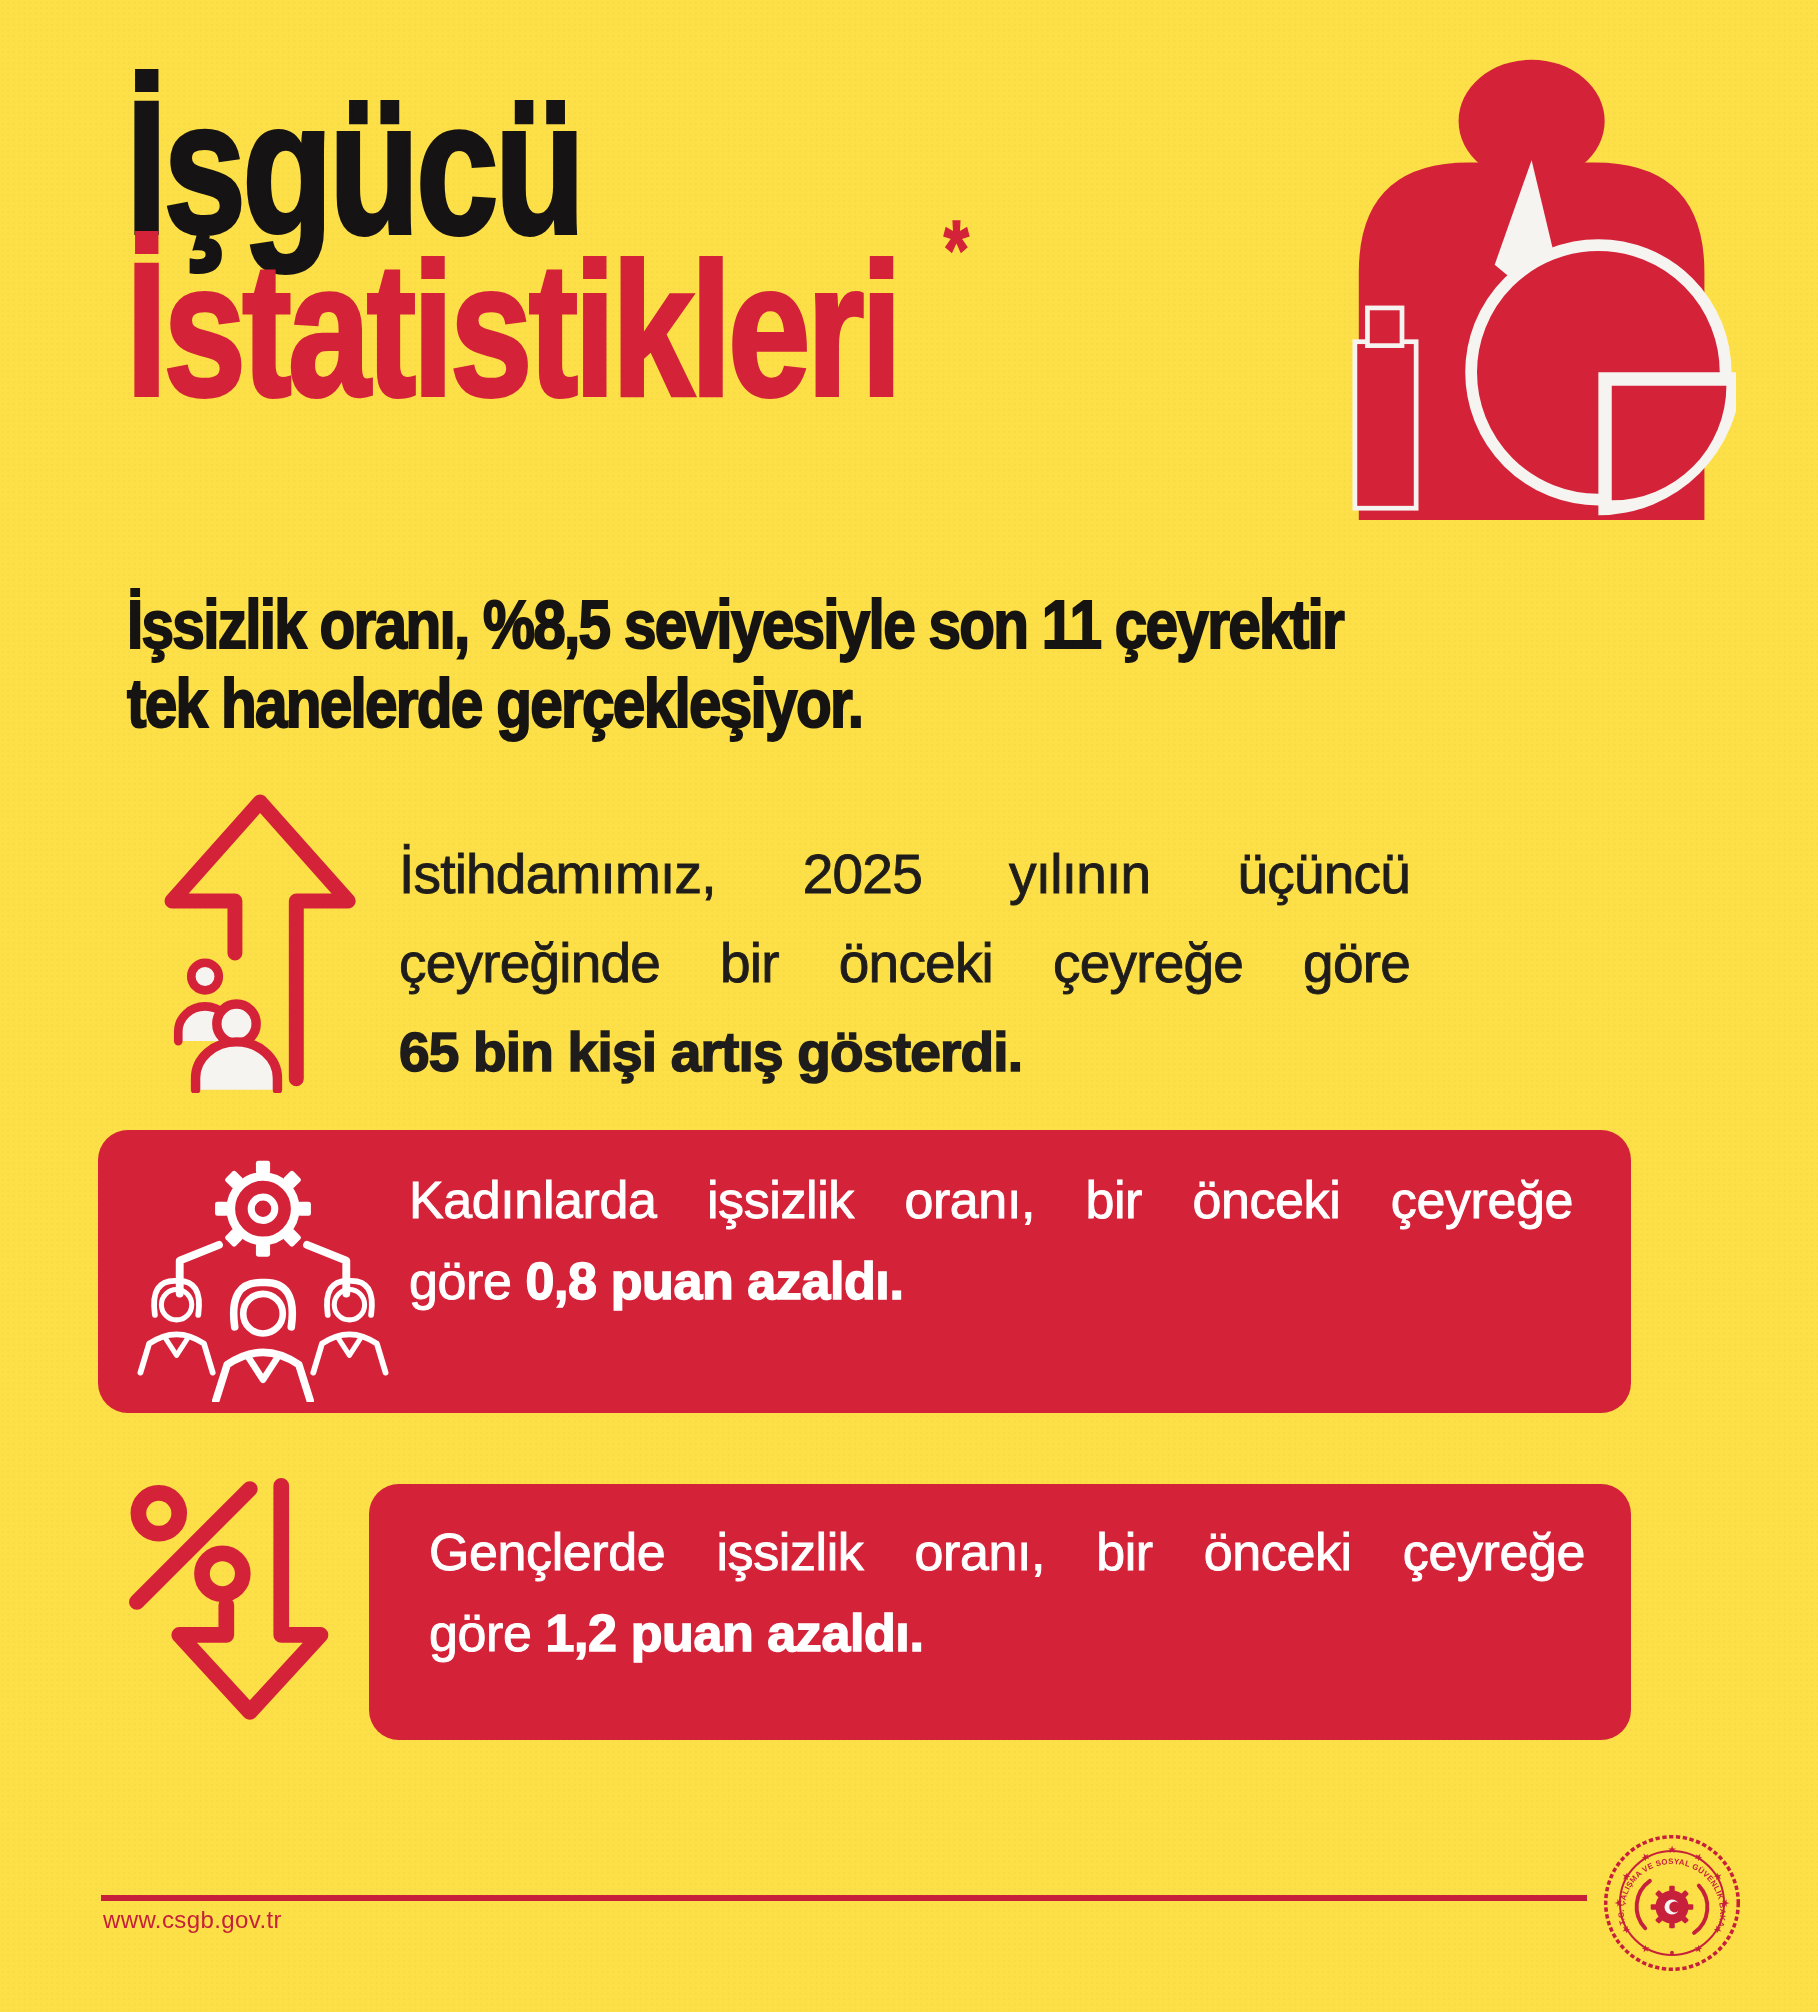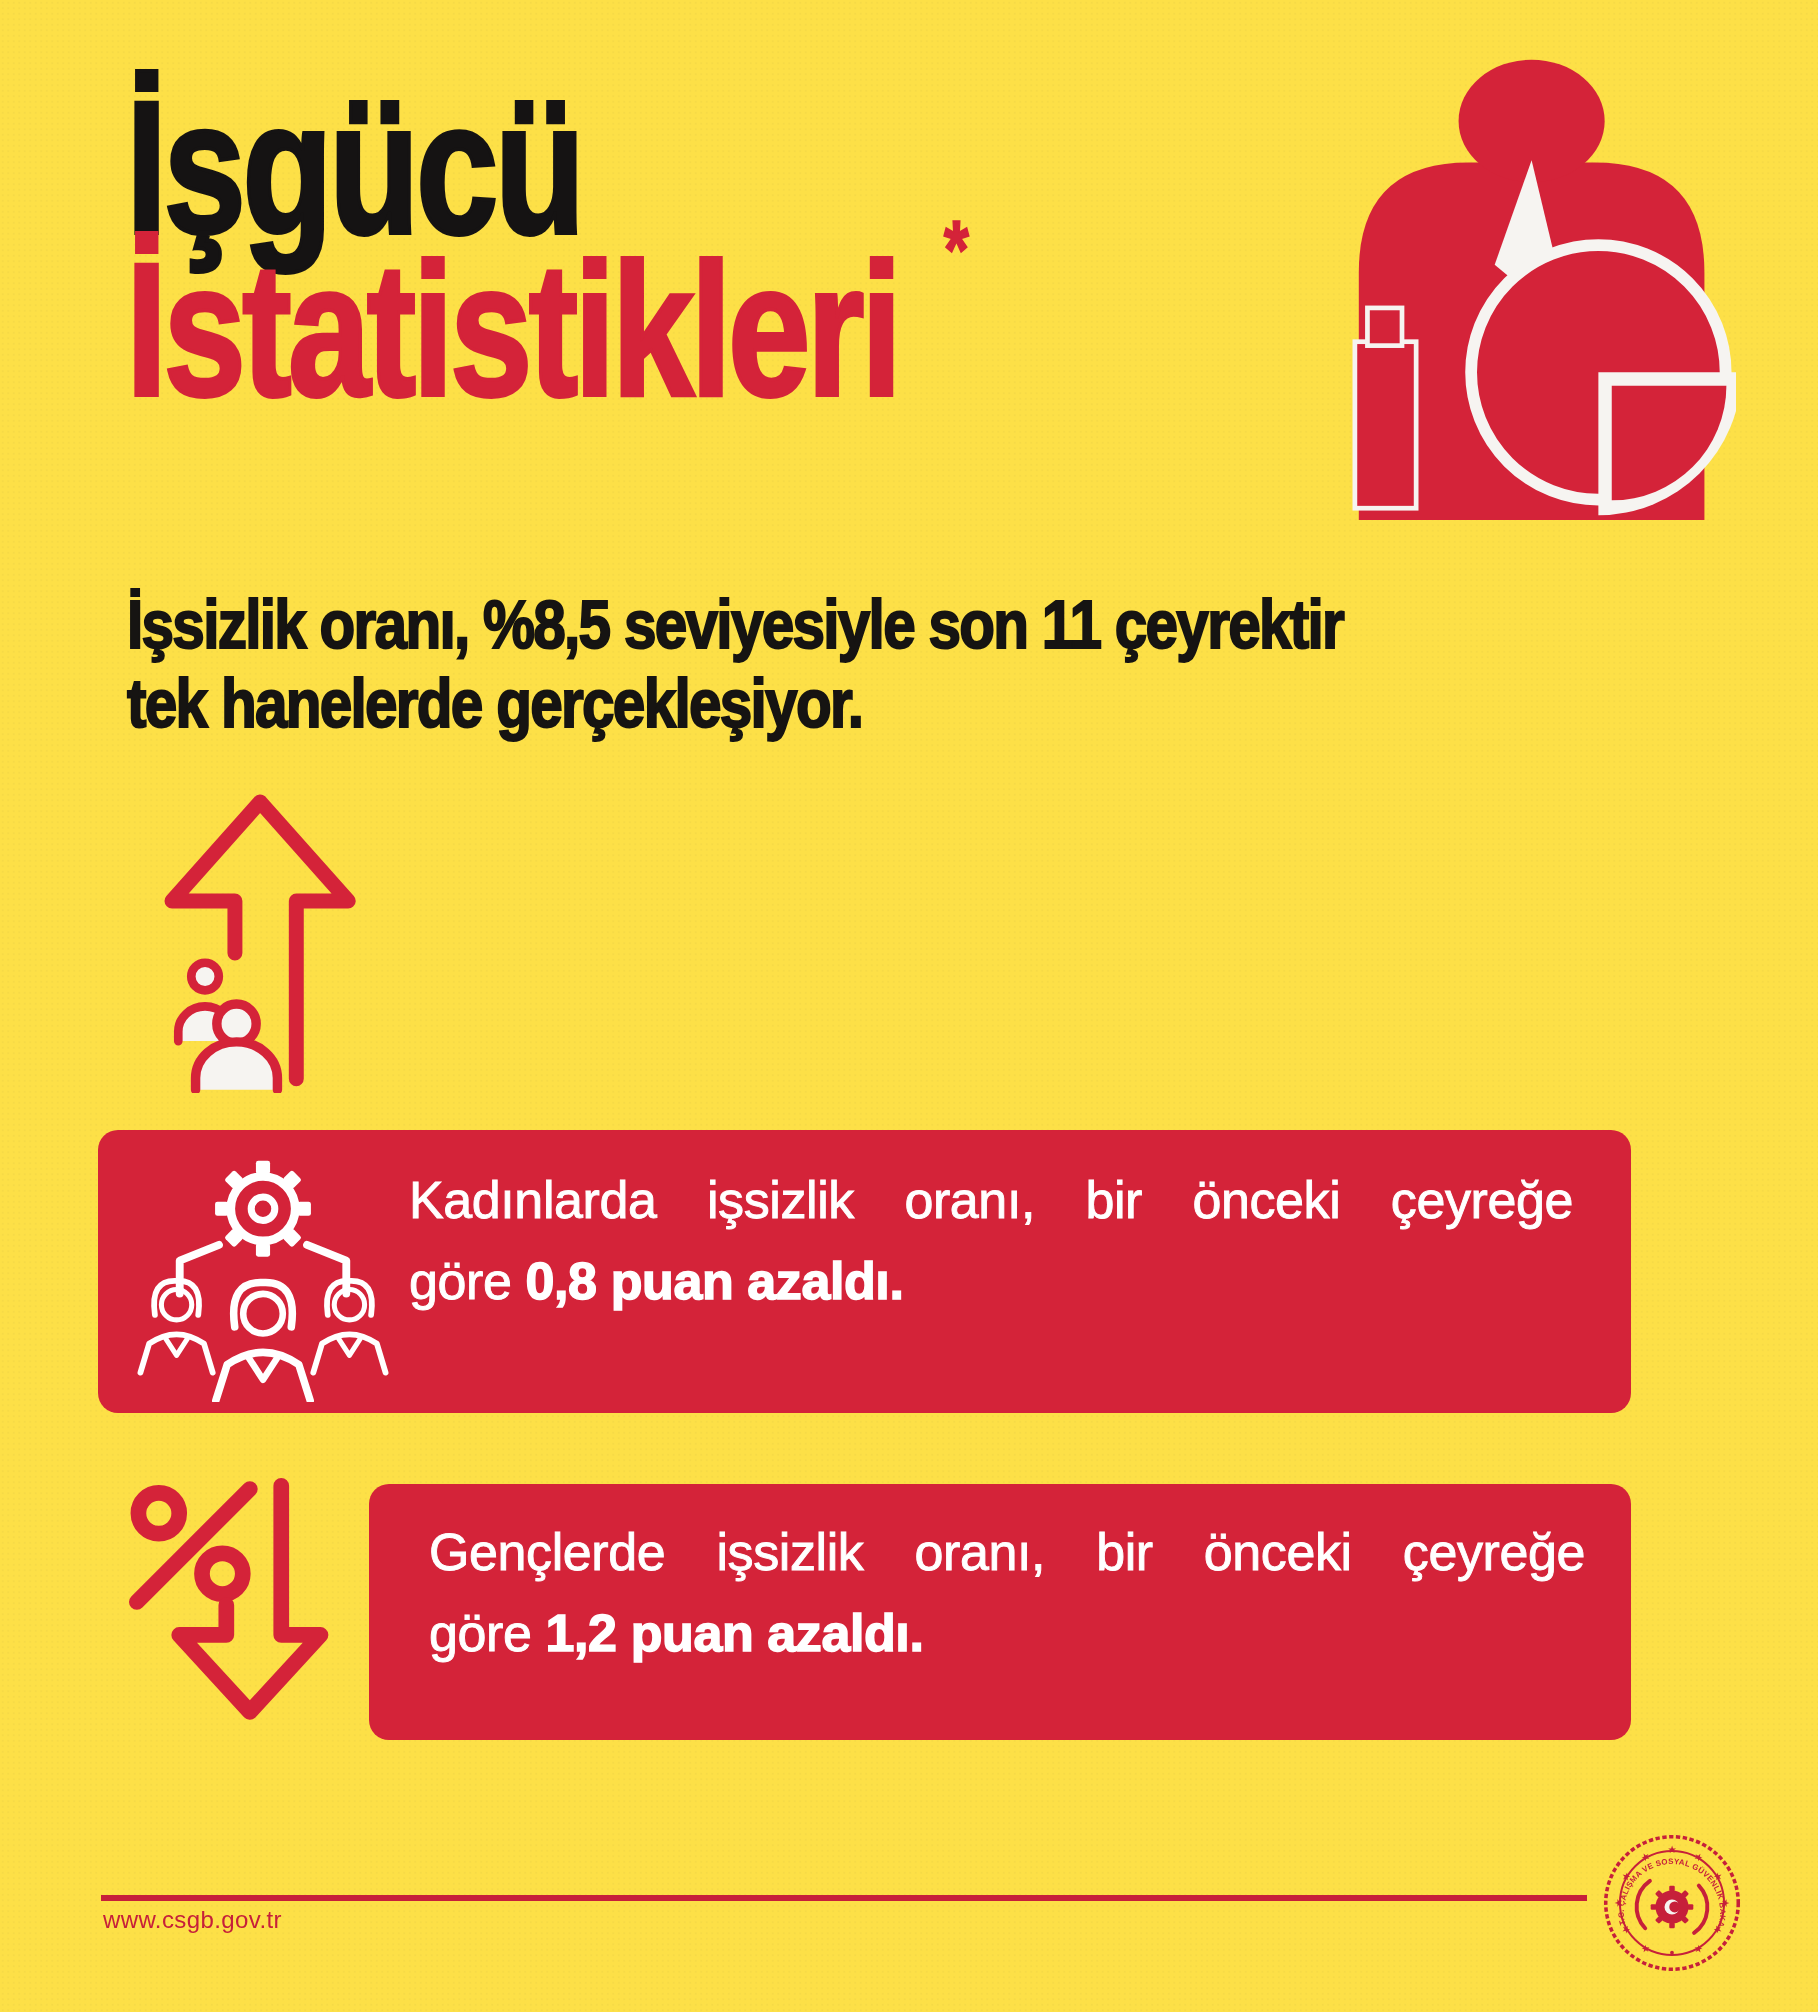--- a/index.html
+++ b/index.html
@@ -34,21 +34,21 @@
   }
   
   .emp-text{
     position:absolute;left:399px;top:830px;width:1011px;
     font-size:55px;line-height:89px;color:#1f1d1b;letter-spacing:-0.8px;
     -webkit-text-stroke:0.9px #1f1d1b;
   }
   .emp-text .b{font-weight:700;-webkit-text-stroke:1.6px #1f1d1b;}
   .jl{text-align:justify;text-align-last:justify;}
   
-  .card{position:absolute;background:#d42339;border-radius:20px;}
+  .card{position:absolute;background:#d42339;border-radius:30px;}
   .card1{left:98px;top:1130px;width:1533px;height:283px;}
   .card2{left:369px;top:1484px;width:1262px;height:256px;}
   .card-text{
     position:absolute;color:#ffffff;
     font-size:52px;line-height:81px;letter-spacing:-0.4px;
     -webkit-text-stroke:0.9px #ffffff;
   }
   .card1 .card-text{left:311px;top:30px;width:1164px;}
   .card2 .card-text{left:60px;top:28px;width:1156px;}
   .card-text .b{font-weight:700;-webkit-text-stroke:1.5px #ffffff;}
@@ -95,20 +95,25 @@
   <svg class="icon-arrow-up" width="193" height="299" viewBox="0 0 245 380" aria-hidden="true">
     <g stroke="#d42339" fill="none" stroke-linecap="round" stroke-linejoin="round">
       <path d="M90,202 V136 H10 L122,10 L234,136 H168 V362" stroke-width="19"></path>
       <circle cx="52" cy="232" r="17.5" fill="#f6f4f1" stroke-width="11"></circle>
       <path d="M18,314 v-12 a34,32 0 0 1 68,0 v12" fill="#f6f4f1" stroke-width="11"></path>
       <circle cx="92" cy="292" r="25" fill="#f6f4f1" stroke-width="12"></circle>
       <path d="M40,376 v-15 a52,46 0 0 1 104,0 v15" fill="#f6f4f1" stroke-width="12"></path>
     </g>
   </svg>
 
+  <div class="emp-text">
+    <div class="jl">İstihdamımız, 2025 yılının üçüncü</div>
+    <div class="jl">çeyreğinde bir önceki çeyreğe göre</div>
+    <div class="b">65 bin kişi artış gösterdi.</div>
+  </div>
 
   <div class="card card1">
     <svg class="icon-women-gear" width="264" height="253" viewBox="0 0 336 322" aria-hidden="true">
       <g stroke="#ffffff" fill="none" stroke-linecap="round" stroke-linejoin="round">
         <g transform="translate(168,76)">
           <g fill="#ffffff" stroke="none">
             <rect x="-9" y="-61" width="18" height="17" rx="3"></rect>
             <rect x="-9" y="44" width="18" height="17" rx="3"></rect>
             <rect x="-61" y="-9" width="17" height="18" rx="3"></rect>
             <rect x="44" y="-9" width="17" height="18" rx="3"></rect>

